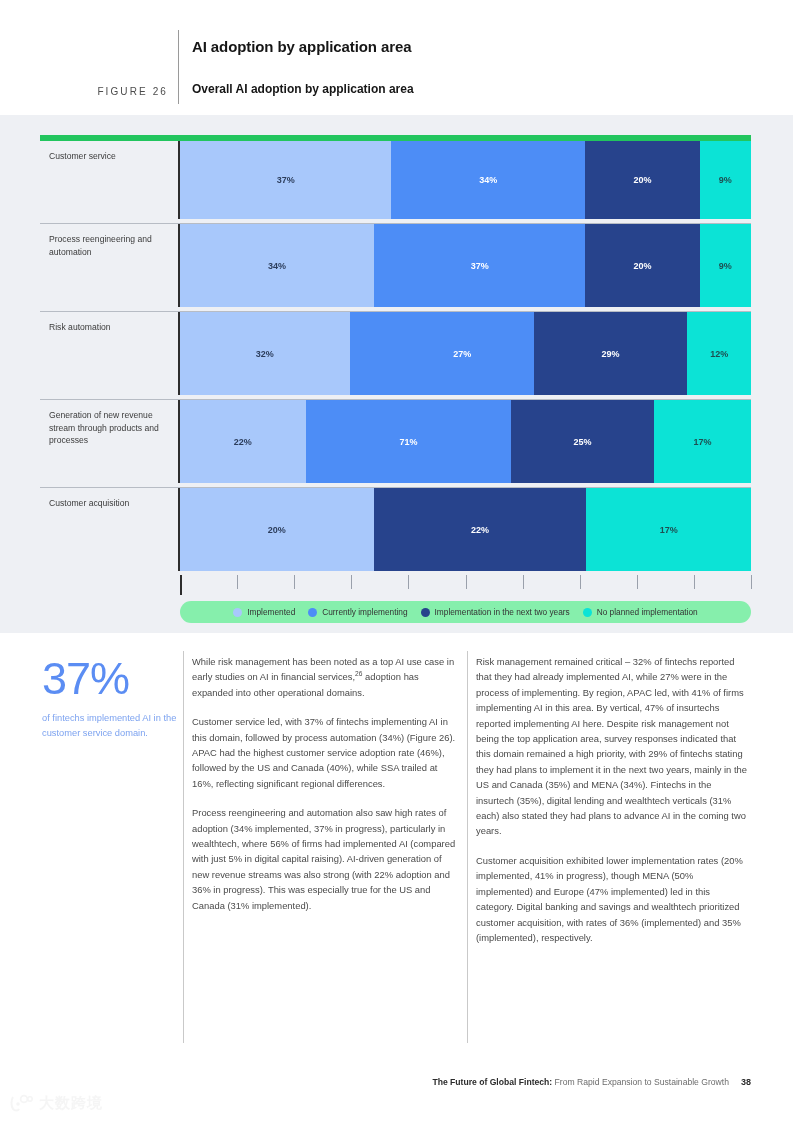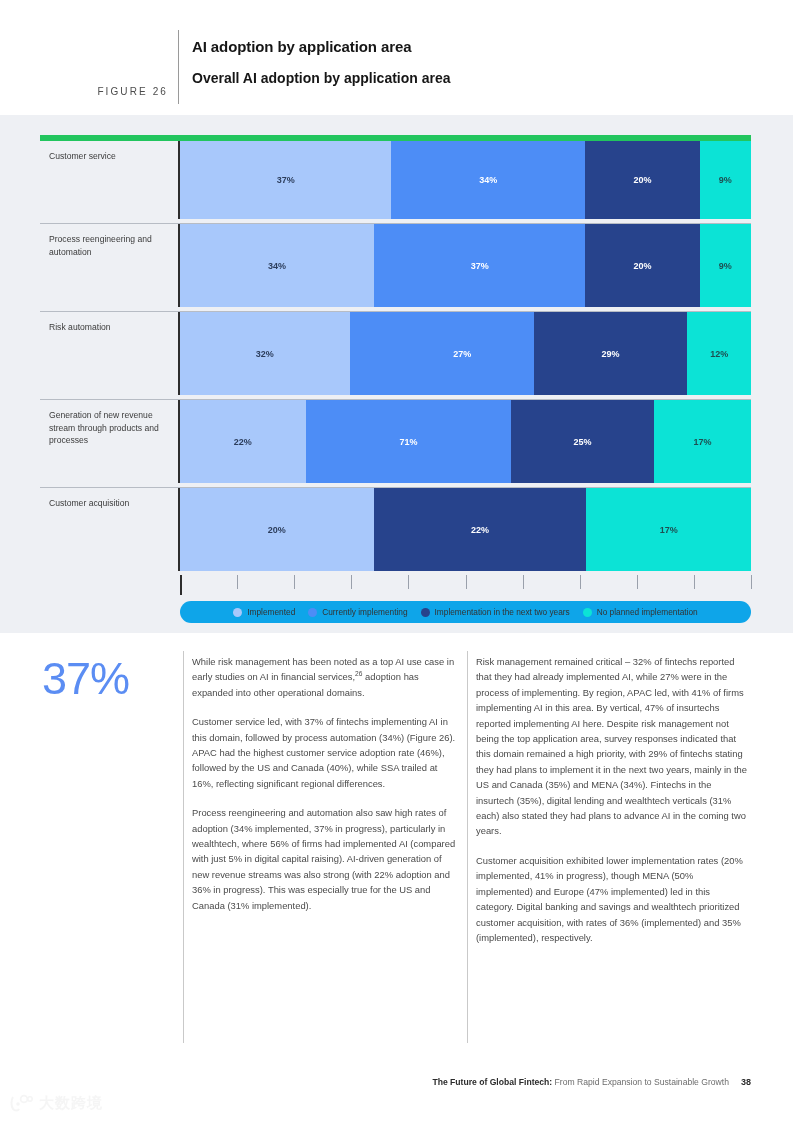--- a/index.html
+++ b/index.html
@@ -33,22 +33,22 @@
   }
   .fig-title-col {
     padding-left: 13px; position: relative; flex: 1;
   }
   .fig-title {
     position: absolute; left: 13px; top: 8px;
     font-size: 15px; font-weight: bold; color: #161616;
     letter-spacing: -0.1px;
   }
   .fig-subtitle {
-    position: absolute; left: 13px; bottom: 16px;
-    font-size: 14px; font-weight: bold; color: #161616; text-align: center;
+    position: absolute; left: 13px; bottom: 6px;
+    font-size: 12px; font-weight: bold; color: #161616; text-align: center;
   }
 
   
   .chart-panel {
     position: absolute; left: 0; top: 115px; width: 793px; height: 518px;
     background: #eef0f4;
   }
   .chart-inner {
     position: absolute; left: 40px; top: 20px; right: 42px; bottom: 0;
   }
@@ -90,21 +90,21 @@
   .tick-axis-v {
     position: absolute; left: 0; top: 0; width: 2px; height: 20px; background: #2d2d2d;
   }
   .tick {
     position: absolute; top: 0; width: 1px; height: 14px; background: #9aa0ab;
   }
 
   
   .legend {
     position: absolute; left: 140px; right: 0; top: 466px;
-    background: #0ea5e9; border-radius: 13px; height: 22px;
+    background: #86efac; border-radius: 13px; height: 22px;
     display: flex; flex-direction: row; align-items: center;
     justify-content: center; gap: 13px; padding: 0 14px;
   }
   .legend-item { display: flex; align-items: center; gap: 5px; }
   .legend-dot { width: 9px; height: 9px; border-radius: 50%; flex: none; }
   .legend-text { font-size: 8.3px; color: #333333; white-space: nowrap; }
 
   
   .body-area {
     position: absolute; left: 0; top: 633px; width: 793px; height: 430px;
@@ -265,20 +265,21 @@
       </div>
   </div>
 </div>
 
 <div class="body-area">
   <div class="vrule vrule-1"></div>
   <div class="vrule vrule-2"></div>
 
   <div class="stat-col">
     <div class="stat-big">37%</div>
+    <div class="stat-caption">of fintechs implemented AI in the customer service domain.</div>
   </div>
 
   <div class="txt-col txt-col-1" id="col-left">
       <p>While risk management has been noted as a top AI use case in early studies on AI in financial services,<sup>26</sup> adoption has expanded into other operational domains.</p>
       <p>Customer service led, with 37% of fintechs implementing AI in this domain, followed by process automation (34%) (Figure 26). APAC had the highest customer service adoption rate (46%), followed by the US and Canada (40%), while SSA trailed at 16%, reflecting significant regional differences.</p>
       <p>Process reengineering and automation also saw high rates of adoption (34% implemented, 37% in progress), particularly in wealthtech, where 56% of firms had implemented AI (compared with just 5% in digital capital raising). AI-driven generation of new revenue streams was also strong (with 22% adoption and 36% in progress). This was especially true for the US and Canada (31% implemented).</p>
     </div>
   <div class="txt-col txt-col-2" id="col-right">
       <p>Risk management remained critical – 32% of fintechs reported that they had already implemented AI, while 27% were in the process of implementing. By region, APAC led, with 41% of firms implementing AI in this area. By vertical, 47% of insurtechs reported implementing AI here. Despite risk management not being the top application area, survey responses indicated that this domain remained a high priority, with 29% of fintechs stating they had plans to implement it in the next two years, mainly in the US and Canada (35%) and MENA (34%). Fintechs in the insurtech (35%), digital lending and wealthtech verticals (31% each) also stated they had plans to advance AI in the coming two years.</p>
       <p>Customer acquisition exhibited lower implementation rates (20% implemented, 41% in progress), though MENA (50% implemented) and Europe (47% implemented) led in this category. Digital banking and savings and wealthtech prioritized customer acquisition, with rates of 36% (implemented) and 35% (implemented), respectively.</p>

